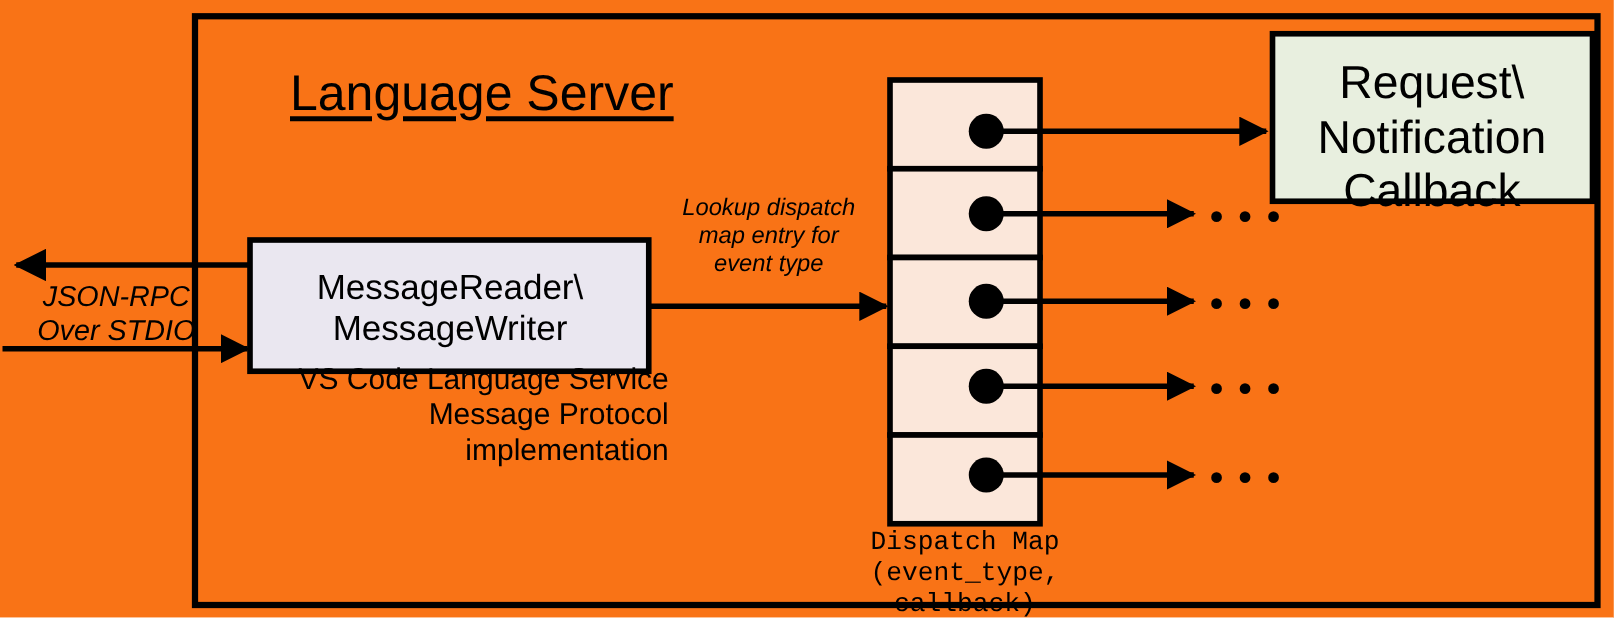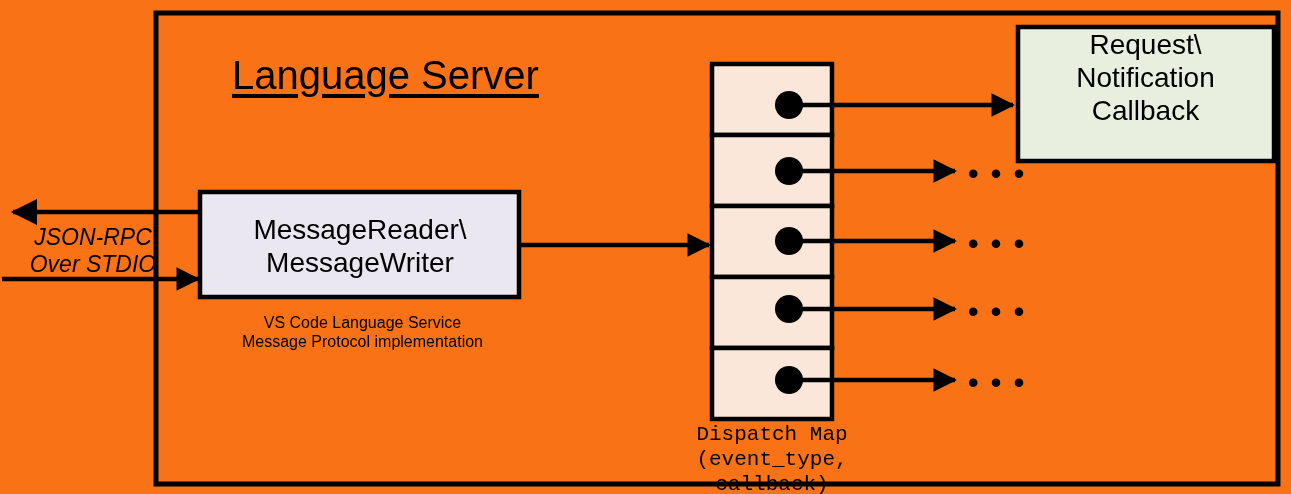--- a/index.html
+++ b/index.html
@@ -49,23 +49,24 @@
   
   #reader-box-label {
     left: 201px;
     top: 213px;
     width: 318px;
     font-size: 28px;
     text-align: center;
   }
   #reader-caption {
     left: 190px;
-    top: 314px;
+    top: 290px;
     width: 345px;
-    font-size: 16px;
+    font-size: 24px;
+    text-align: right;
   }
 
   
   #stdio-label {
     left: 18px;
     top: 224px;
     width: 150px;
     font-size: 23px;
   }
 
@@ -90,23 +91,23 @@
     left: 647px;
     top: 423px;
     width: 250px;
     font-size: 21px;
     font-family: Liberation Mono, monospace;
   }
 
   
   #callback-box-label {
     left: 1018px;
-    top: 28px;
+    top: 44px;
     width: 255px;
-    font-size: 28px;
+    font-size: 37px;
   }
   #callback-caption {
     left: 1008px;
     top: 188px;
     width: 275px;
     font-size: 21px;
   }
 
   .ellipsis {
     position: absolute;
@@ -172,20 +173,23 @@
 
   <div class="lbl italic" id="stdio-label">JSON-RPC
 Over STDIO</div>
 
   <div class="lbl" id="reader-box-label">MessageReader\
 MessageWriter</div>
 
   <div class="lbl" id="reader-caption">VS Code Language Service
 Message Protocol implementation</div>
 
+  <div class="lbl italic" id="lookup-label">Lookup dispatch
+map entry for
+event type</div>
 
 
   <div class="lbl" id="map-caption">Dispatch Map
 (event_type, callback)</div>
 
   <div class="lbl" id="callback-box-label">Request\
 Notification
 Callback</div>
 
 

